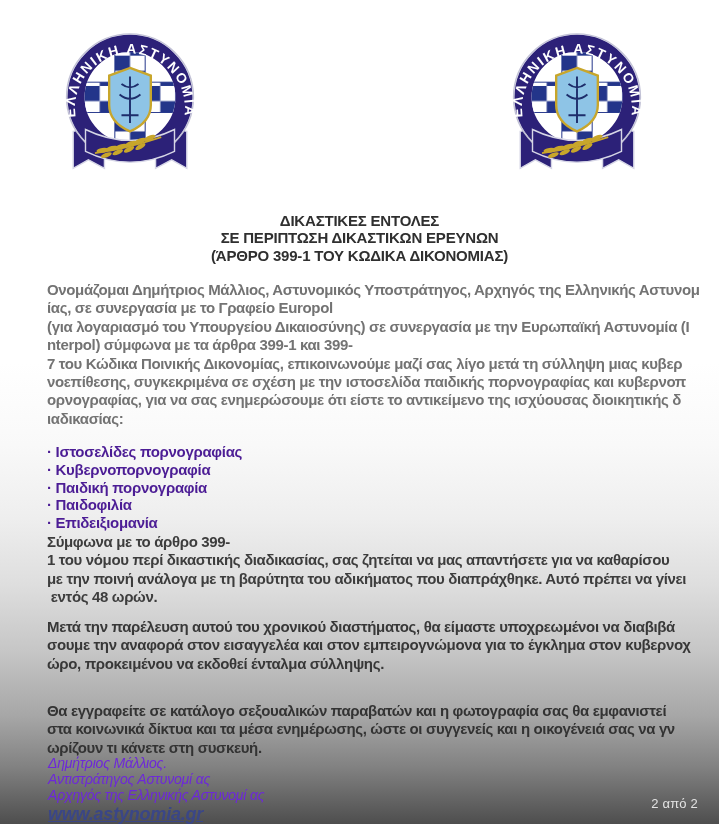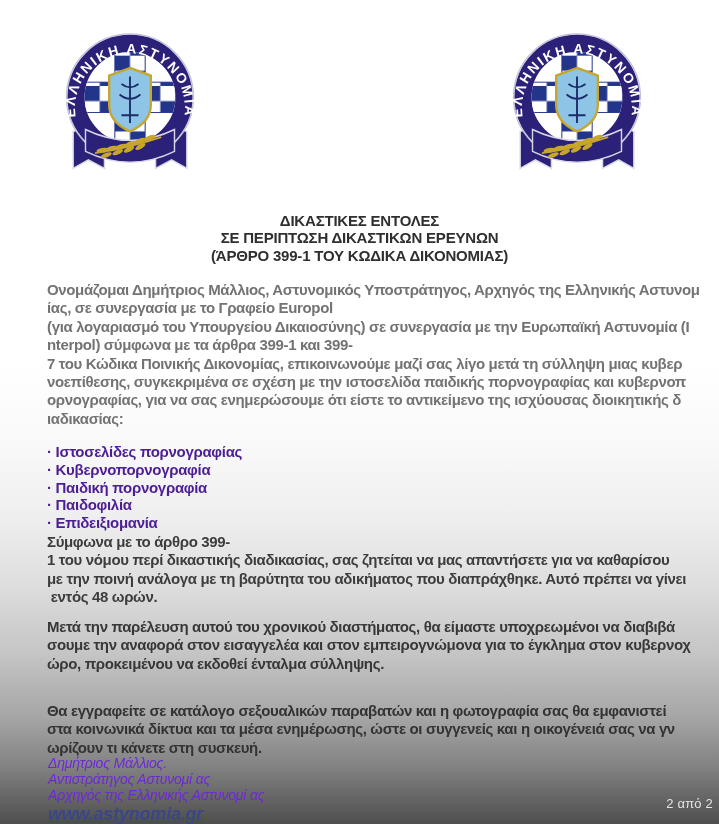--- a/index.html
+++ b/index.html
@@ -29,21 +29,21 @@
   .para-article{top:533px;font-weight:bold;color:#3d3d3d;}
   .para-deadline{top:618px;font-weight:bold;color:#383838;}
   .para-warning{top:702px;font-weight:bold;color:#333333;}
   .signature{position:absolute;left:48px;top:755px;font-style:italic;}
   .sig-line{font-size:14px;color:#6d28d9;line-height:16px;letter-spacing:-0.2px;}
   .sig-link{
     display:inline-block;margin-top:1px;font-size:18px;font-weight:bold;color:#3a4687;
     text-decoration:underline;cursor:pointer;letter-spacing:-0.2px;
   }
   .page-indicator{
-    position:absolute;right:6px;top:796px;font-size:13px;color:#e3e3e3;letter-spacing:0.2px;
+    position:absolute;right:21px;top:796px;font-size:13px;color:#e3e3e3;letter-spacing:0.2px;
   }
 </style>
 </head>
 <body>
 
 <svg width="0" height="0" style="position:absolute" aria-hidden="true">
   <defs>
     <pattern id="chk" patternUnits="userSpaceOnUse" x="59" y="30" width="32" height="32">
       <rect width="32" height="32" fill="#ffffff"></rect>
       <rect width="16" height="16" fill="#23358a"></rect>

